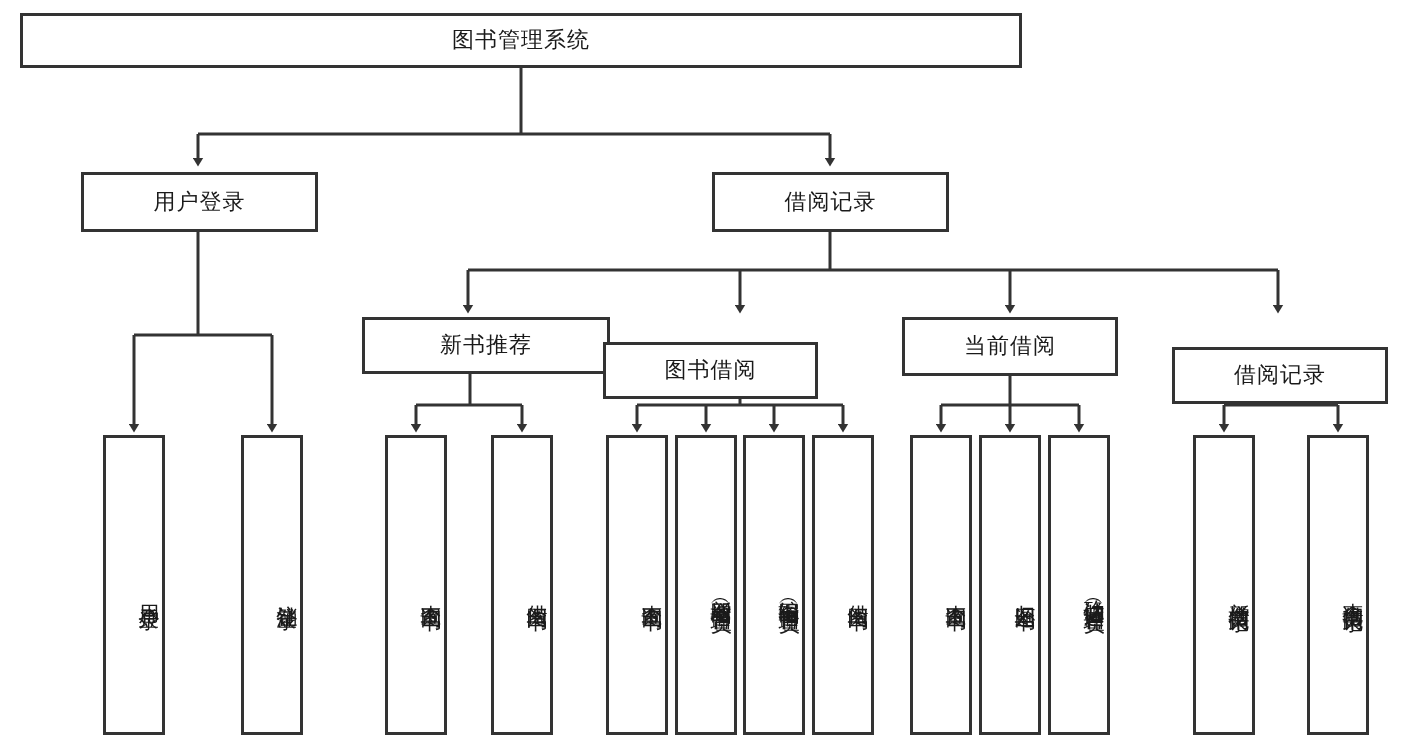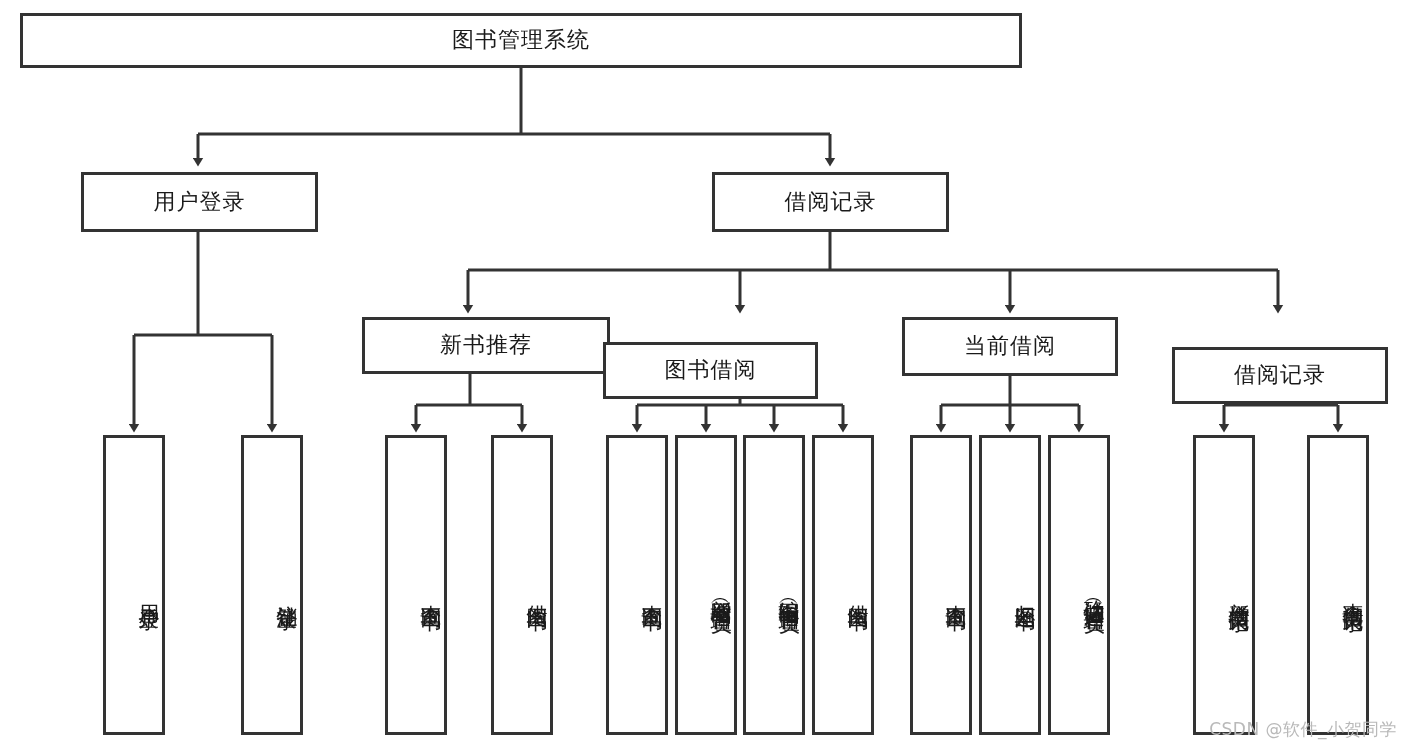--- a/index.html
+++ b/index.html
@@ -184,14 +184,13 @@
     <span class="vlabel">确认归还（管理员）</span>
   </div>
 
   <div class="node vert" style="left:1193px; top:435px; width:62px; height:300px;">
     <span class="vlabel">新增借阅记录</span>
   </div>
   <div class="node vert" style="left:1307px; top:435px; width:62px; height:300px;">
     <span class="vlabel">查询借阅记录</span>
   </div>
 
-  <div id="watermark">CSDN @软件_小贺同学</div>
 </div>
 
 </body></html>

